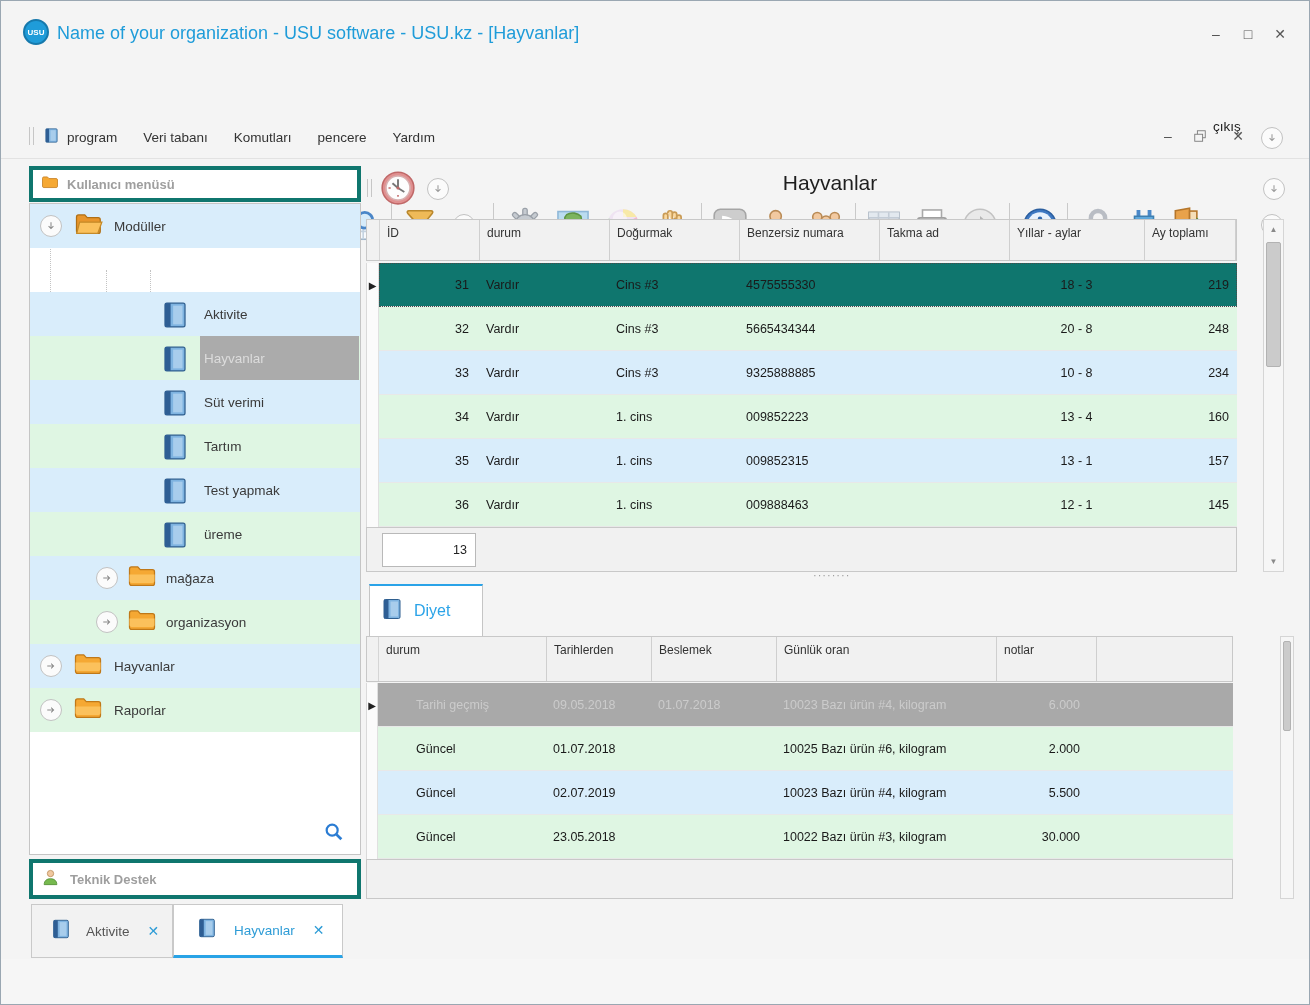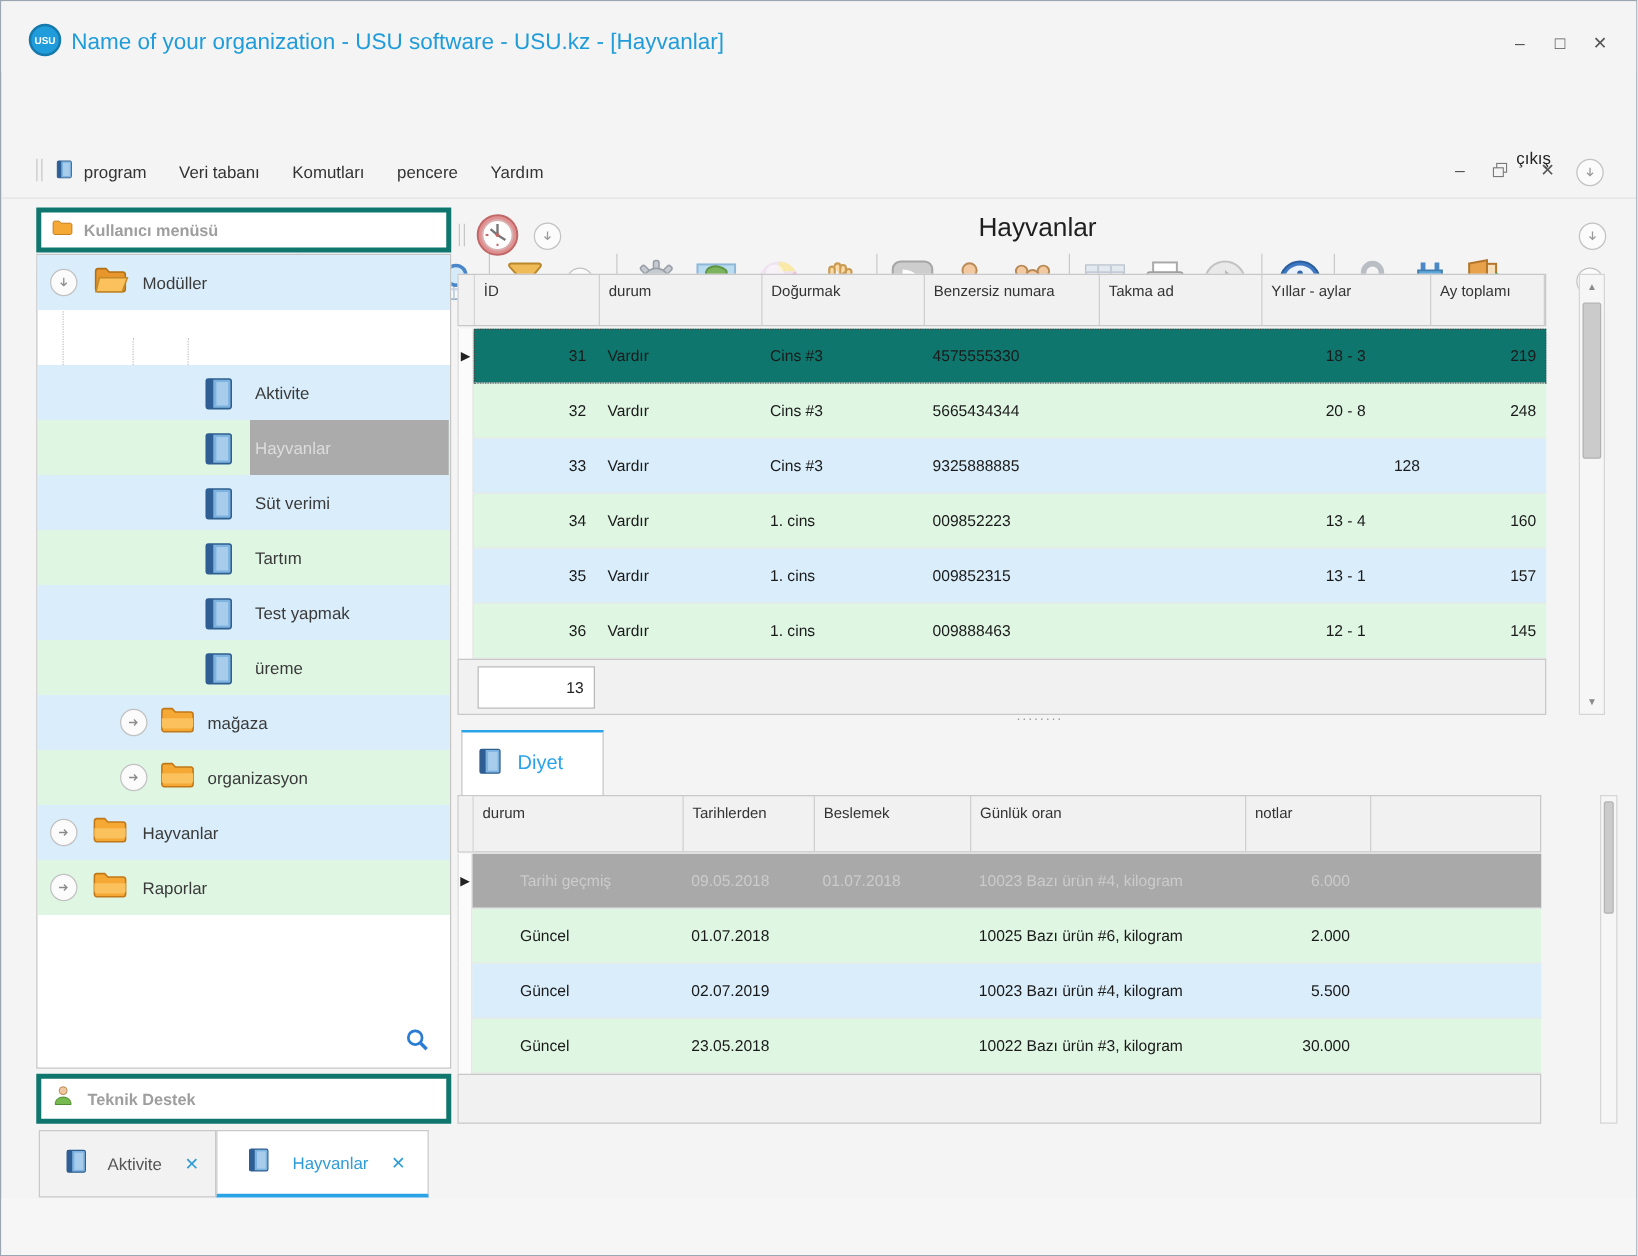--- a/index.html
+++ b/index.html
@@ -530,21 +530,22 @@
         </div>
       </div>
       <div class="trow" style="top: 350px; width: 871px; height: 44px;">
         <div class="gutter" style="width:13px"></div>
         <div class="cells blue" style="grid-template-columns:100px 130px 130px 140px 130px 135px auto">
           <div class="c-id">33</div>
           <div class="c-durum">Vardır</div>
           <div class="c-dog">Cins #3</div>
           <div class="c-num">9325888885</div>
           <div class="c-takma"></div>
-          <div class="c-ay">128</div>
+          <div class="c-yillar">10 - 8</div>
+          <div class="c-ay">234</div>
         </div>
       </div>
       <div class="trow" style="top: 394px; width: 871px; height: 44px;">
         <div class="gutter" style="width:13px"></div>
         <div class="cells green" style="grid-template-columns:100px 130px 130px 140px 130px 135px auto">
           <div class="c-id">34</div>
           <div class="c-durum">Vardır</div>
           <div class="c-dog">1. cins</div>
           <div class="c-num">009852223</div>
           <div class="c-takma"></div>

